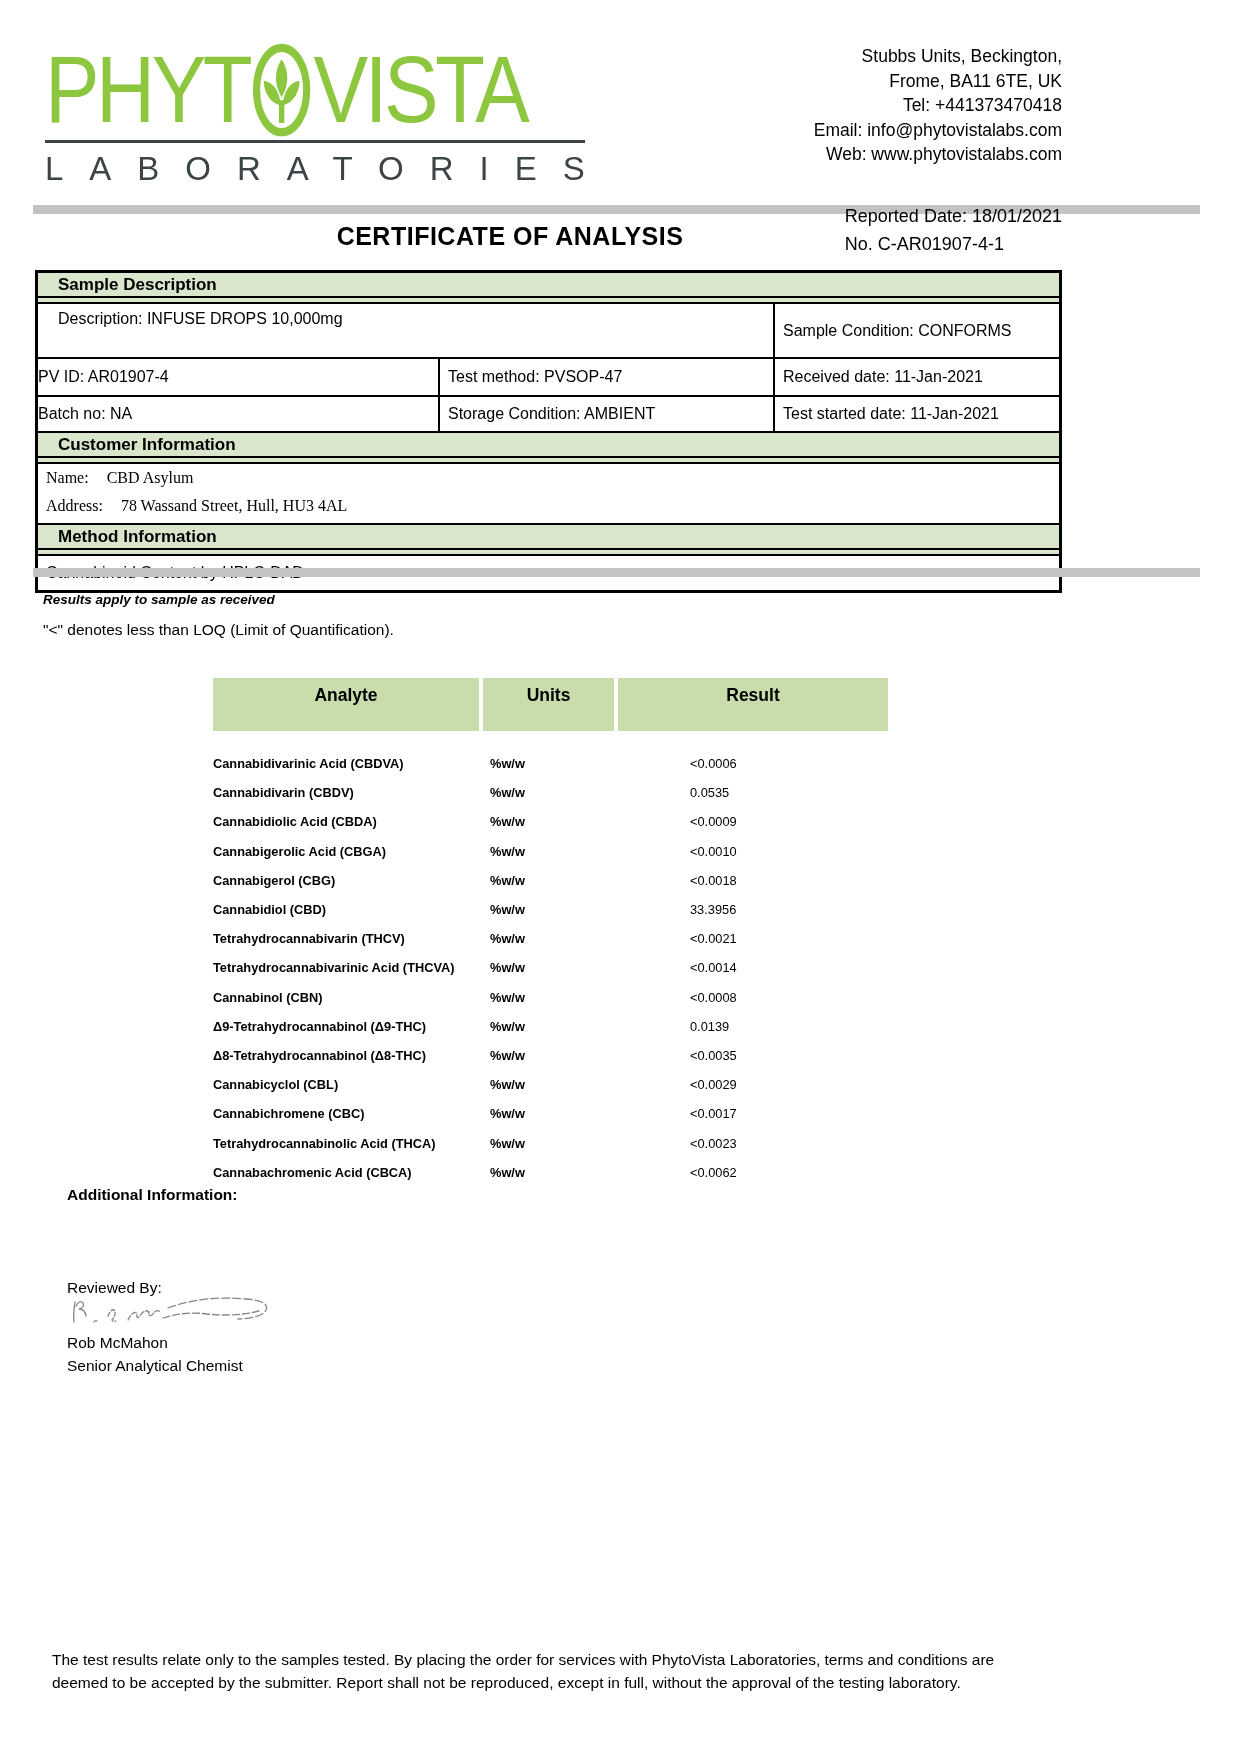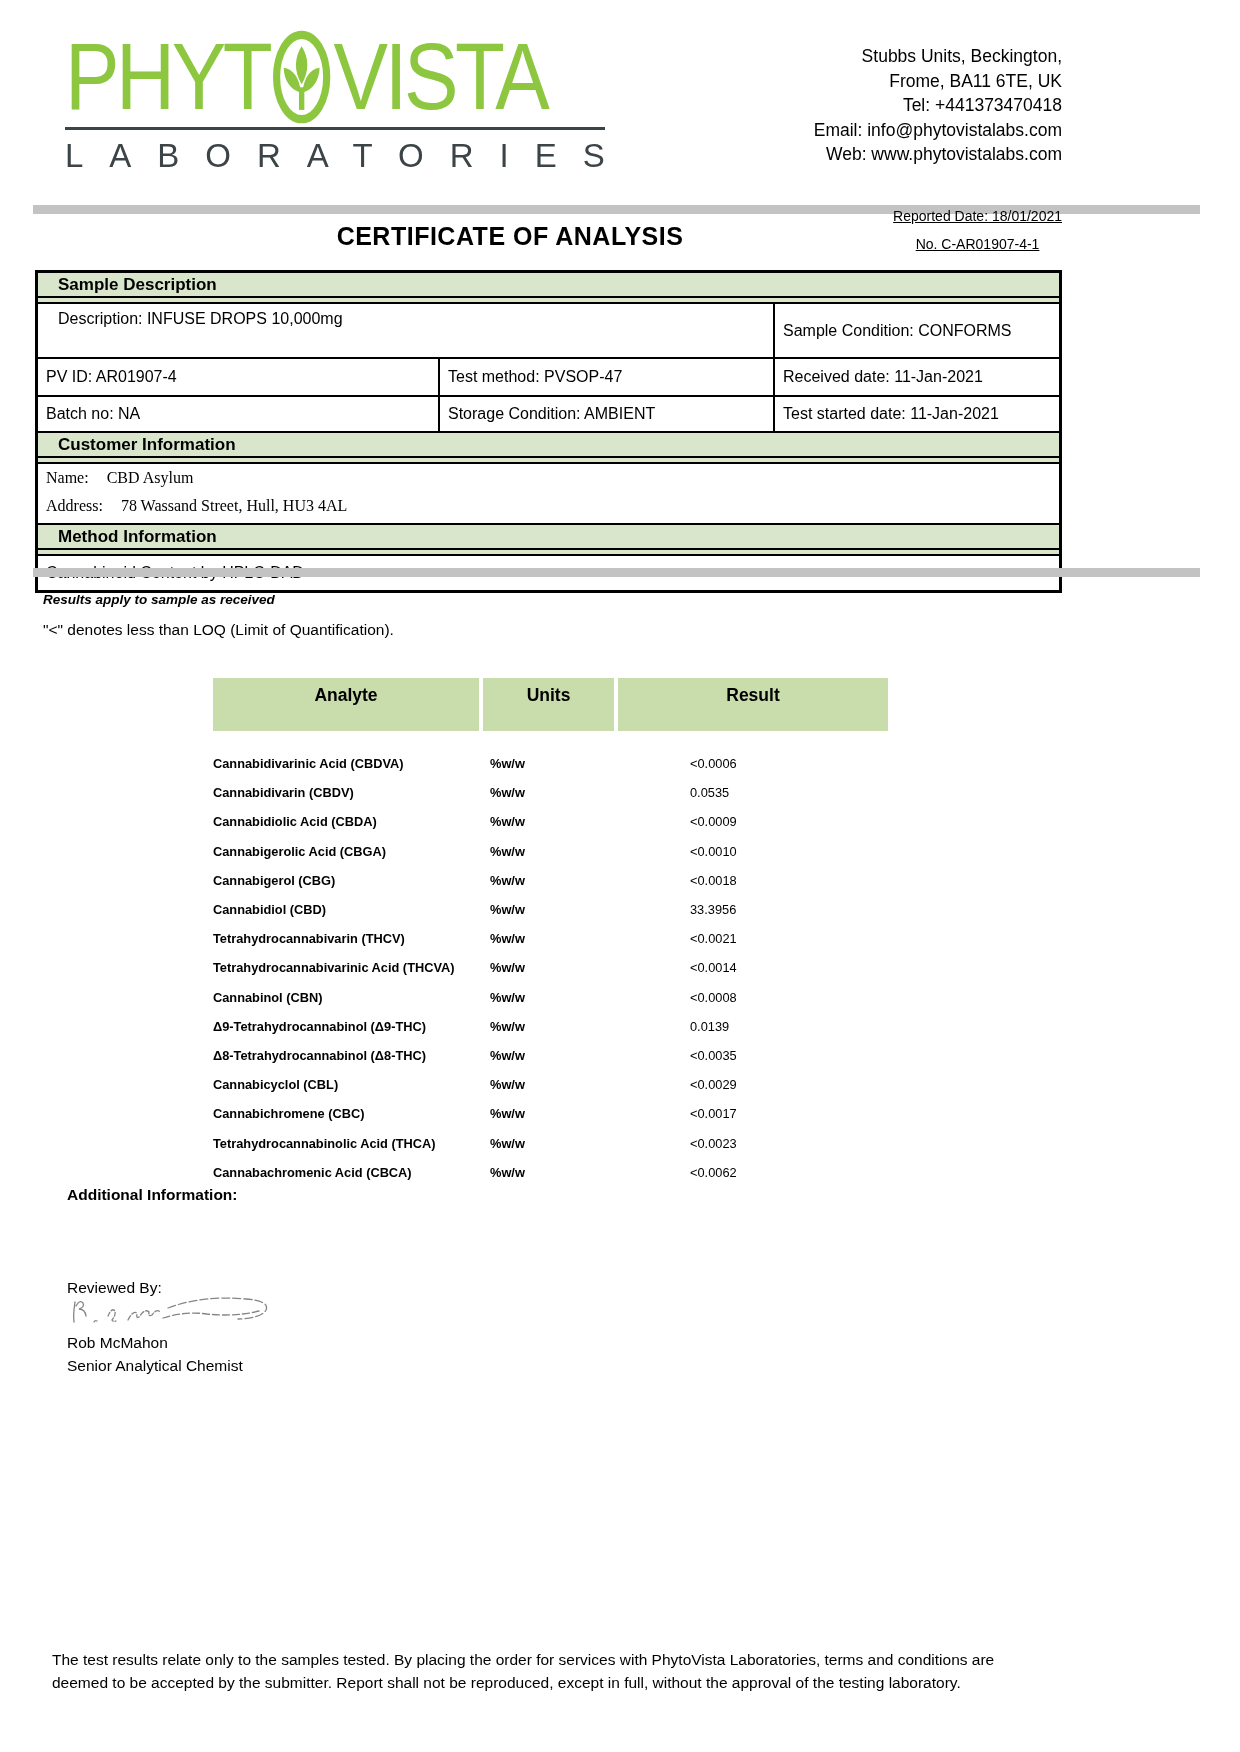--- a/index.html
+++ b/index.html
@@ -2,46 +2,46 @@
 <html><head>
 <meta charset="utf-8">
 <style>
   * { margin:0; padding:0; box-sizing:border-box; }
   html,body { background:#e8e8e8; }
   .page {
     position:relative; width:1240px; height:1752px; background:#ffffff;
     font-family:"Liberation Sans", sans-serif; color:#000; margin:0 auto; overflow:hidden;
   }
   
-  .logo-block { position:absolute; left:45px; top:31px; width:545px;margin-left:20px; }
+  .logo-block { position:absolute; left:45px; top:44px; width:545px; }
   .logo-text { display:flex; align-items:center; height:92px; font-size:94px; line-height:92px;
     color:#8dc63f; letter-spacing:-4px; transform:scaleX(0.87); transform-origin:left center; white-space:nowrap; }
   .leaf { height:96px; width:72px; margin:0 1px; flex:0 0 auto; }
   .logo-rule { width:540px; height:3px; background:#3c4448; margin-top:4px; }
   .logo-sub { font-size:33px; color:#3c4448; letter-spacing:26px; margin-top:7px; white-space:nowrap; }
   
   .contact { position:absolute; right:178px; top:44px; text-align:right; font-size:17.5px; line-height:24.5px; }
   
   .gray-bar { position:absolute; left:33px; width:1167px; height:9px; background:#c3c3c3; }
   .bar1 { top:205px; } .bar2 { top:568px; }
   
   .title { position:absolute; left:35px; top:222px; width:950px; text-align:center;
     font-size:25px; font-weight:bold; letter-spacing:0.5px; }
-  .report-meta { position:absolute; right:178px; top:202px; text-align:center; font-size:14px; line-height:28px;text-decoration:underline; }
+  .report-meta { position:absolute; right:178px; top:202px; text-align:left; font-size:18px; line-height:28px; }
   
   .info-table { position:absolute; left:35px; top:270px; width:1027px; border:3px solid #000; font-size:16px; }
   .section-bar { background:#dae6cc; padding:0 0 4px 0; }
   .section-bar + .row, .row + .section-bar { border-top:2.5px solid #000; }
   .section-bar .bar-inner { border-bottom:2.5px solid #000; padding:2px 0 1px 20px; font-weight:bold; font-size:17px; }
   .row { display:flex; }
   .desc-row { height:57px; border-bottom:2.5px solid #000; }
   .desc-row .c1 { width:737px; padding:6px 20px; border-right:2.5px solid #000; }
   .desc-row .c2 { flex:1; display:flex; align-items:center; padding-left:8px; }
   .three { height:36px; align-items:center; }
-  .three .c1 { width:402px; padding-left:8px; border-right:2.5px solid #000; align-self:stretch; display:flex; align-items:center; }
+  .three .c1 { width:402px; padding-left:0; border-right:2.5px solid #000; align-self:stretch; display:flex; align-items:center; }
   .three .c2 { width:335px; padding-left:8px; border-right:2.5px solid #000; align-self:stretch; display:flex; align-items:center; }
   .three .c3 { flex:1; padding-left:8px; }
   .three + .three { border-top:2.5px solid #000; }
   .addr-row { height:61px; flex-direction:column; justify-content:space-between; padding:5px 8px 8px 8px;font-family:Liberation Serif, serif; }
   .addr-row .lbl { display:inline-block; }
   .addr-row .val { margin-left:14px; }
   .method-row { height:36px; align-items:center; padding-left:8px; }
   
   .note1 { position:absolute; left:43px; top:592px; font-size:13.5px; font-weight:bold; font-style:italic; }
   .note2 { position:absolute; left:43px; top:621px; font-size:15.5px; }

